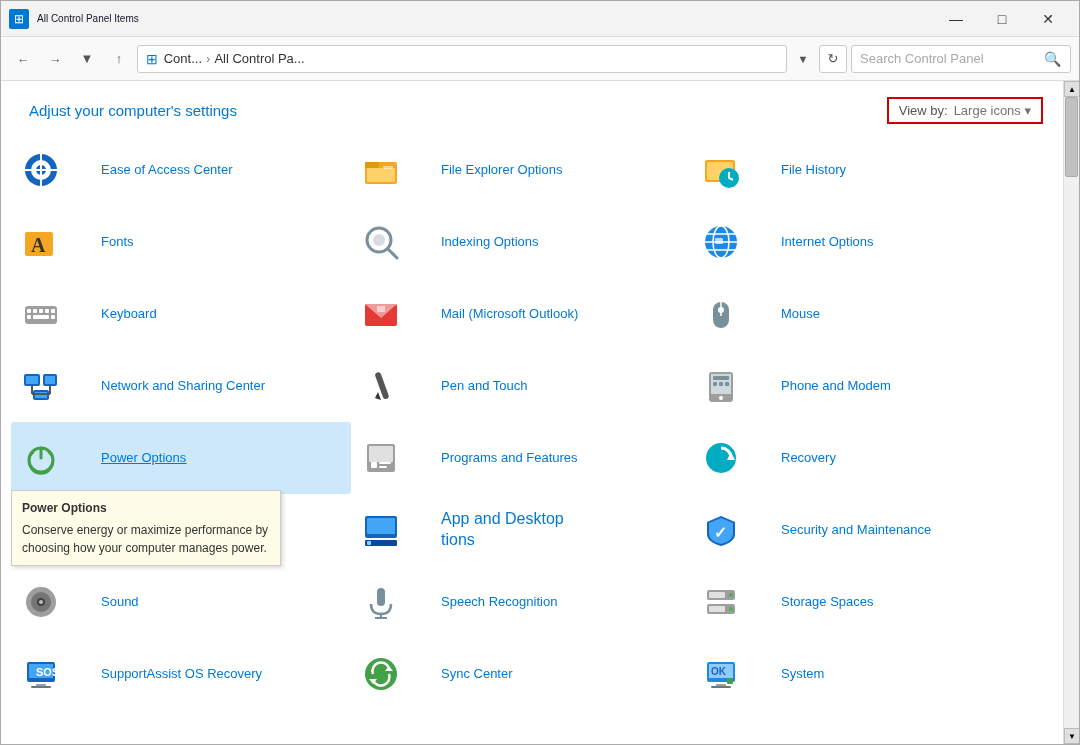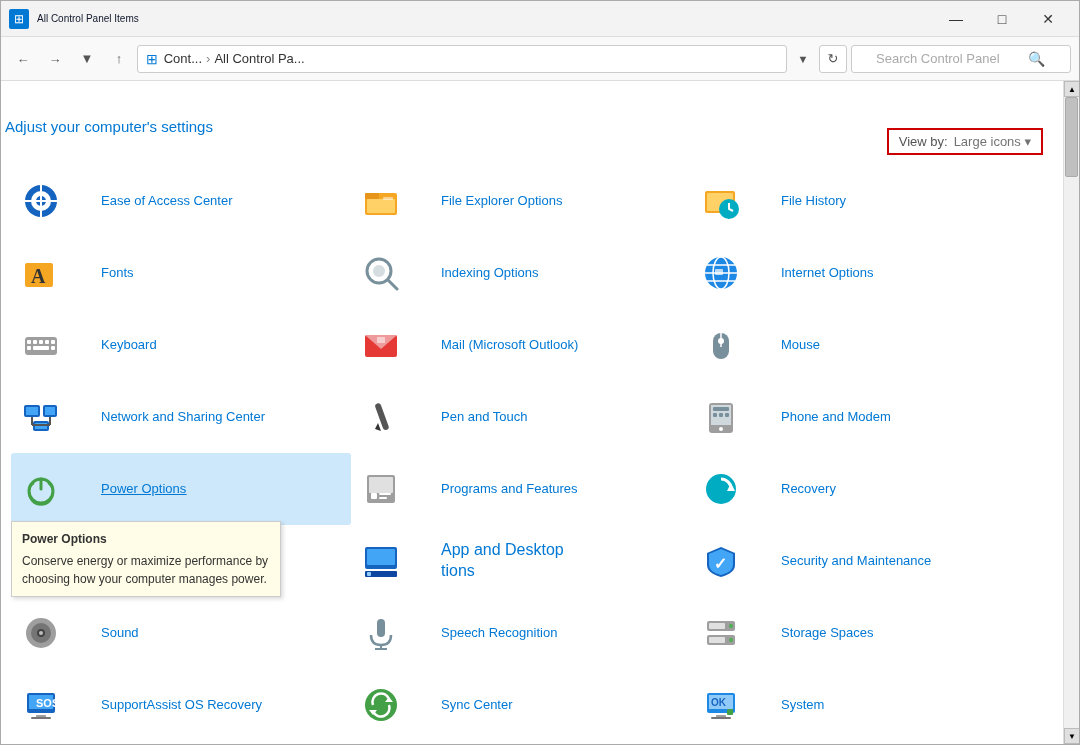--- a/index.html
+++ b/index.html
@@ -127,21 +127,21 @@
       color: #555;
     }
     .search-box {
       width: 220px;
       height: 28px;
       border: 1px solid #ccc;
       border-radius: 3px;
       background: white;
       display: flex;
       align-items: center;
-      padding: 0 24px;
+      padding: 0 8px;
       gap: 6px;
       font-size: 13px;
       color: #aaa;
     }
 
     
     .content-area {
       flex: 1;
       display: flex;
       overflow: hidden;
@@ -185,39 +185,38 @@
 
     
     .items-panel {
       flex: 1;
       overflow: hidden;
       display: flex;
       flex-direction: column;
     }
 
     .panel-header {
-      padding: 16px 20px 10px 4px;
+      padding: 16px 20px 10px 28px;
       display: flex;
       align-items: center;
       justify-content: space-between;
       flex-shrink: 0;
     }
     .panel-header-title {
       font-size: 15px;
       color: #0078d4;
       font-weight: 400;
     }
     .viewby {
       display: flex;
       align-items: center;
       gap: 6px;
       border: 2px solid #cc0000;
       padding: 4px 10px;
       font-size: 13px;
-      margin-top: 31px;
     }
     .viewby-label { color: #555; }
     .viewby-value { color: #737373; cursor: pointer; }
 
     
     .items-grid {
       flex: 1;
       overflow: hidden;
       padding: 0 10px 10px 10px;
     }

